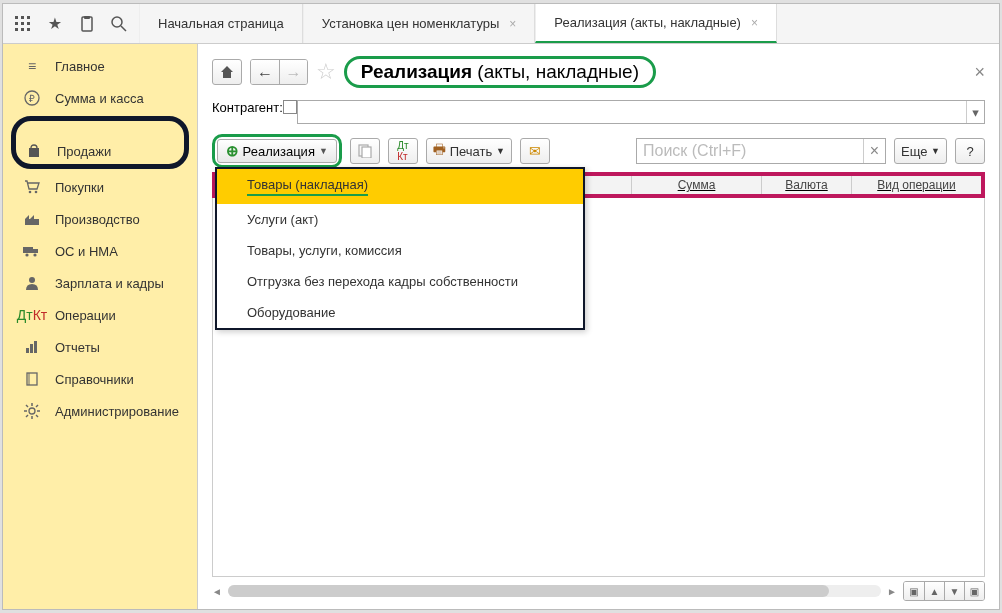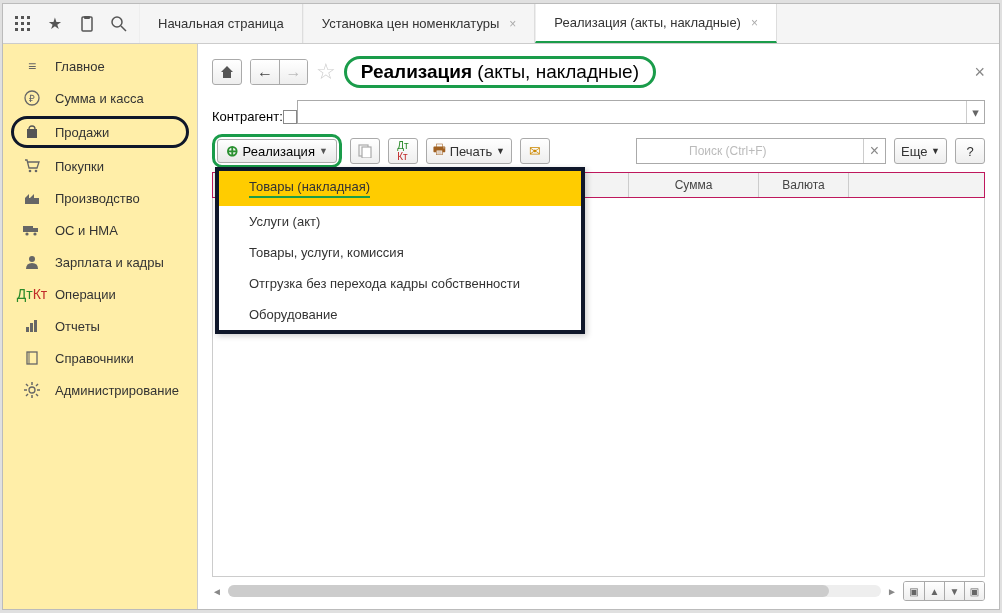--- a/index.html
+++ b/index.html
@@ -15,62 +15,62 @@
   .tab.active { background: #fff; border-bottom: 2px solid #1a9c4a; }
   .tab-close { margin-left: 10px; color: #aaa; font-size: 12px; }
   
   
   .body { flex: 1; display: flex; min-height: 0; }
   
   
   .sidebar { width: 195px; background: #ffeea8; border-right: 1px solid #ccc; padding-top: 6px; }
   .side-item { display: flex; align-items: center; padding: 7px 10px 7px 20px; font-size: 13px; color: #333; cursor: pointer; gap: 14px; }
   .side-item .side-icon { width: 18px; height: 18px; display: flex; align-items: center; justify-content: center; color: #666; font-size: 14px; }
-  .side-item.highlighted { border: 3px solid #0f172a; border-radius: 20px; margin: 2px 8px 2px 8px; padding: 4px 10px 4px 9px; }
+  .side-item.highlighted { border: 5px solid #0f172a; border-radius: 20px; margin: 2px 8px 2px 8px; padding: 21px 10px 4px 9px; }
   
   
   .main { flex: 1; display: flex; flex-direction: column; padding: 12px 14px 8px 14px; position: relative; }
   .toolbar-row { display: flex; align-items: center; gap: 8px; margin-bottom: 12px; }
   .btn { background: linear-gradient(#fff,#eee); border: 1px solid #aaa; border-radius: 3px; height: 26px; display: flex; align-items: center; justify-content: center; font-size: 13px; color: #333; cursor: pointer; padding: 0 6px; }
   .btn.small { width: 30px; padding: 0; }
   .nav-btns { display: flex; border: 1px solid #aaa; border-radius: 3px; overflow: hidden; height: 26px; }
   .nav-btns .nb { width: 28px; display: flex; align-items: center; justify-content: center; background: linear-gradient(#fff,#eee); font-size: 16px; color: #444; cursor: pointer; }
   .nav-btns .nb + .nb { border-left: 1px solid #aaa; }
   .nav-btns .nb.disabled { color: #bbb; }
   .star { font-size: 22px; color: #ccc; }
   .page-title-wrap { border: 3px solid #1a9c4a; border-radius: 16px; padding: 2px 14px; }
   .page-title { font-size: 19px; font-weight: bold; }
   .page-title .sub { font-weight: normal; }
   .close-page { margin-left: auto; font-size: 18px; color: #888; cursor: pointer; }
   
-  .filter-row { display: flex; align-items: flex-end; margin-bottom: 10px; font-size: 13px; }
+  .filter-row { display: flex; align-items: flex-start; margin-bottom: 10px; font-size: 13px; }
   .checkbox { width: 14px; height: 14px; border: 1px solid #888; background: #fff; cursor: pointer; }
   .input-combo { flex: 1; display: flex; border: 1px solid #aaa; height: 24px; background: #fff; }
   .input-combo input { flex: 1; border: none; padding: 0 6px; font-size: 13px; outline: none; }
   .input-combo .dd { width: 18px; border-left: 1px solid #ccc; display: flex; align-items: center; justify-content: center; color: #666; cursor: pointer; }
   
   .action-row { display: flex; align-items: center; gap: 8px; margin-bottom: 0; position: relative; }
   .btn-realiz-wrap { border: 3px solid #1a9c4a; border-radius: 10px; padding: 2px; }
   .btn-realiz { display: flex; align-items: center; gap: 4px; background: linear-gradient(#fff,#e8e8e8); border: 1px solid #aaa; border-radius: 3px; height: 24px; padding: 0 8px; font-size: 13px; cursor: pointer; }
   .btn-realiz .plus { color: #2a9030; font-size: 15px; font-weight: bold; }
   .btn-realiz .dd-arrow { font-size: 9px; color: #555; }
   .action-spacer { flex: 1; }
   .search-box { display: flex; border: 1px solid #aaa; height: 26px; width: 250px; background: #fff; }
-  .search-box input { flex: 1; border: none; padding: 0 6px; font-size: 12px; outline: none; margin-left: 46px; }
+  .search-box input { flex: 1; border: none; padding: 0 6px; font-size: 16px; outline: none; }
   .search-box input::placeholder { color: #bbb; }
   .search-box .clr { width: 22px; border-left: 1px solid #ccc; display: flex; align-items: center; justify-content: center; color: #888; cursor: pointer; }
   
   
-  .dropdown { position: absolute; top: 30px; left: 0; width: 370px; background: #fff; border: 4px solid #0f172a; box-shadow: 2px 2px 6px rgba(0,0,0,0.2); z-index: 10; }
+  .dropdown { position: absolute; top: 30px; left: 0; width: 370px; background: #fff; border: 2px solid #0f172a; box-shadow: 2px 2px 6px rgba(0,0,0,0.2); z-index: 10; }
   .dd-item { padding: 8px 30px; font-size: 13px; color: #333; cursor: pointer; }
   .dd-item.active { background: #ffcc00; }
   .dd-item.active .dd-underline { border-bottom: 2px solid #1a9c4a; padding-bottom: 2px; display: inline-block; }
   
   
-  .table-head { display: flex; border: 1px solid #be185d; background: #f3f3f3; height: 26px; margin-top: 4px; }
+  .table-head { display: flex; border: 4px solid #be185d; background: #f3f3f3; height: 26px; margin-top: 4px; text-decoration: underline; }
   .th { border-right: 1px solid #ccc; font-size: 12px; color: #444; display: flex; align-items: center; justify-content: center; }
   .table-body { flex: 1; border: 1px solid #ccc; border-top: none; background: #fff; }
   
   .scroll-row { display: flex; align-items: center; margin-top: 4px; gap: 6px; }
   .scrollbar { flex: 1; height: 12px; background: #eee; border-radius: 6px; position: relative; }
   .scrollbar::after { content:''; position:absolute; left:0; top:0; width:92%; height:100%; background:#ccc; border-radius:6px; }
   .scroll-arrows { display: flex; border: 1px solid #aaa; border-radius: 3px; overflow: hidden; }
   .scroll-arrows .sa { width: 20px; height: 18px; display: flex; align-items: center; justify-content: center; font-size: 10px; background: linear-gradient(#fff,#eee); cursor: pointer; color:#666; }
   .scroll-arrows .sa + .sa { border-left: 1px solid #aaa; }
   
@@ -303,20 +303,21 @@
           <div class="clr">×</div>
         </div>
         <div class="btn"><span>Еще</span>&nbsp;<span style="font-size:9px">▼</span></div>
         <div class="btn small">?</div>
       </div>
 
       <div class="table-head">
         <div class="th" style="width:416px"></div>
         <div class="th" style="width:130px">Сумма</div>
         <div class="th" style="width:90px">Валюта</div>
+        <div class="th" style="flex:1;border-right:none">Вид операции</div>
       </div>
       <div class="table-body"></div>
 
       <div class="scroll-row">
         <span style="font-size:10px;color:#888">◄</span>
         <div class="scrollbar"></div>
         <span style="font-size:10px;color:#888">►</span>
         <div class="scroll-arrows">
           <div class="sa">▣</div>
           <div class="sa">▲</div>

